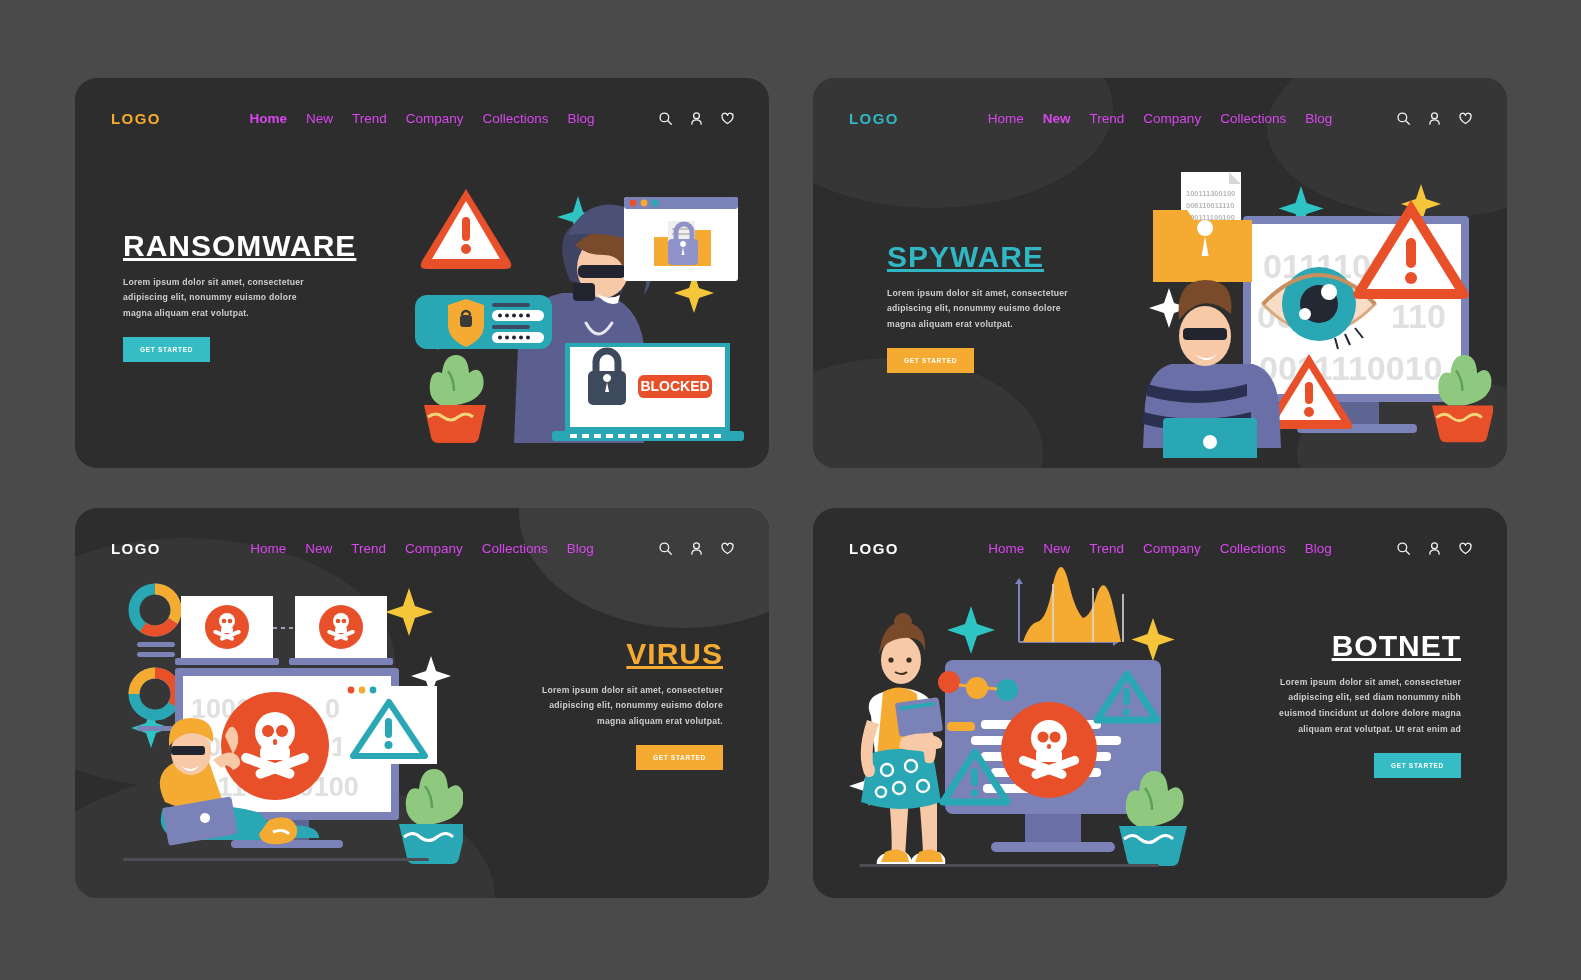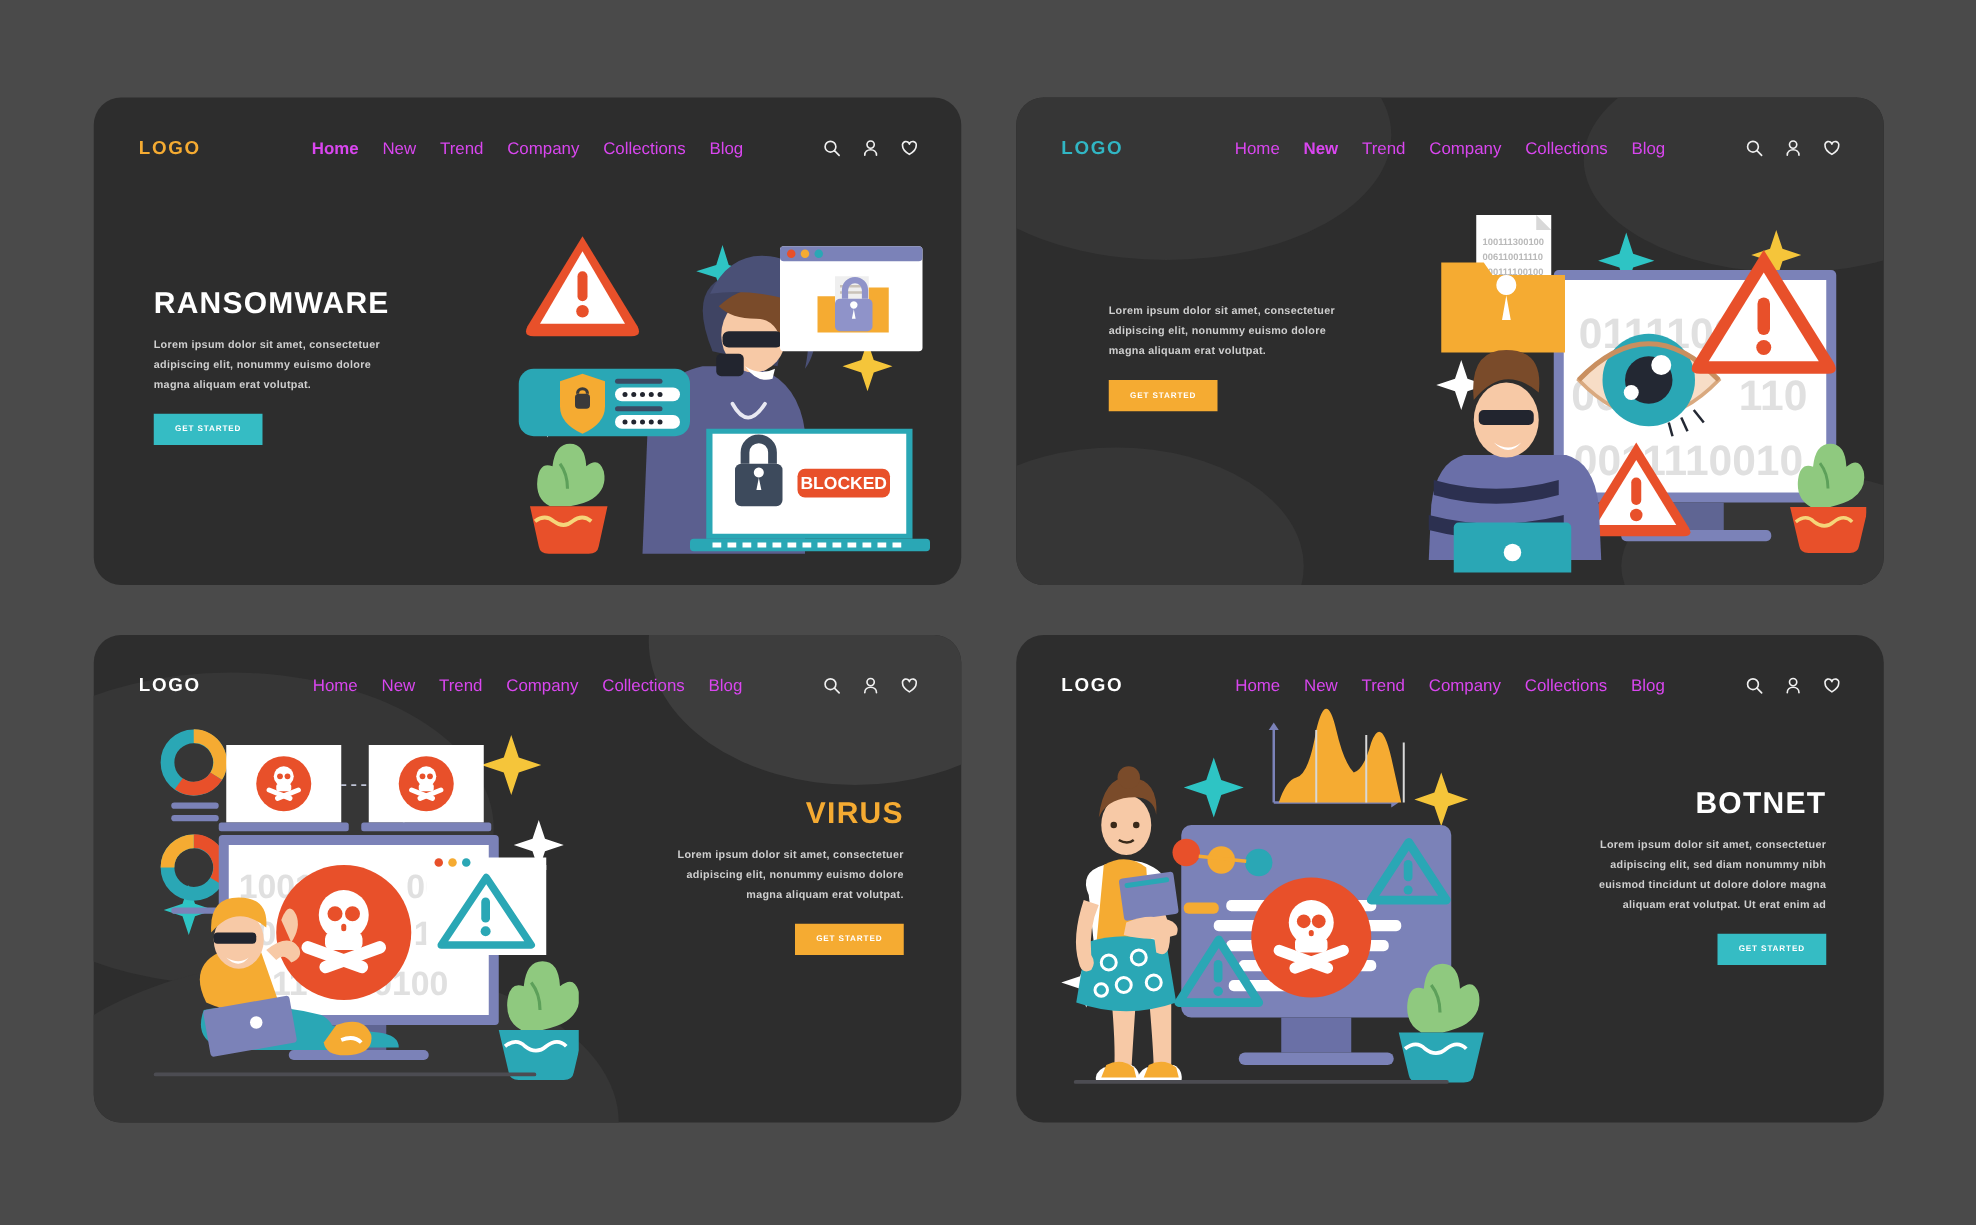--- a/index.html
+++ b/index.html
@@ -47,22 +47,22 @@
   .nav a.active { font-weight: bold; }
   .icons {
     position: absolute; right: 34px;
     display: flex; gap: 16px; align-items: center;
   }
   .icons svg { display: block; }
 
   
   .copy { position: absolute; z-index: 5; }
   .copy h1 {
-    font-size: 24px; font-weight: bold; letter-spacing: 1px;
-    line-height: 1.05; margin-bottom: 13px;
+    font-size: 30px; font-weight: bold; letter-spacing: 1px;
+    line-height: 1.05; margin-bottom: 13px; text-decoration: underline;
   }
   .copy p {
     font-size: 8.6px; color: #cfcfcf; line-height: 1.85;
     font-weight: bold; letter-spacing: .25px; margin-bottom: 15px;
   }
   .btn {
     display: inline-block; border: none; cursor: pointer;
     color: #fff; font-size: 6.5px; font-weight: bold;
     letter-spacing: .7px; padding: 9px 17px;
     font-family: "Liberation Sans", sans-serif;
@@ -258,20 +258,21 @@
           </span>
         <span>
             <svg width="15" height="15" viewBox="0 0 16 16" fill="none" stroke="#f0f0f0" stroke-width="1.4">
               <path d="M8 13.3S2.2 9.8 2.2 6.1A2.9 2.9 0 0 1 8 4.6a2.9 2.9 0 0 1 5.8 1.5c0 3.7-5.8 7.2-5.8 7.2z" stroke-linejoin="round"></path>
             </svg>
           </span>
       </div>
     </div>
 
     <div class="copy" style="left:74px; top:163px; width:250px;">
+      <h1 class="t-teal">SPYWARE</h1>
       <p>
         <span>Lorem ipsum dolor sit amet, consectetuer</span><br>
         <span>adipiscing elit, nonummy euismo dolore</span><br>
         <span>magna aliquam erat volutpat.</span>
       </p>
       <button class="btn amber">GET STARTED</button>
     </div>
 
     <div class="illus" style="left:320px; top:90px; width:360px; height:290px;">
       <svg width="360" height="290" viewBox="0 0 360 290">

